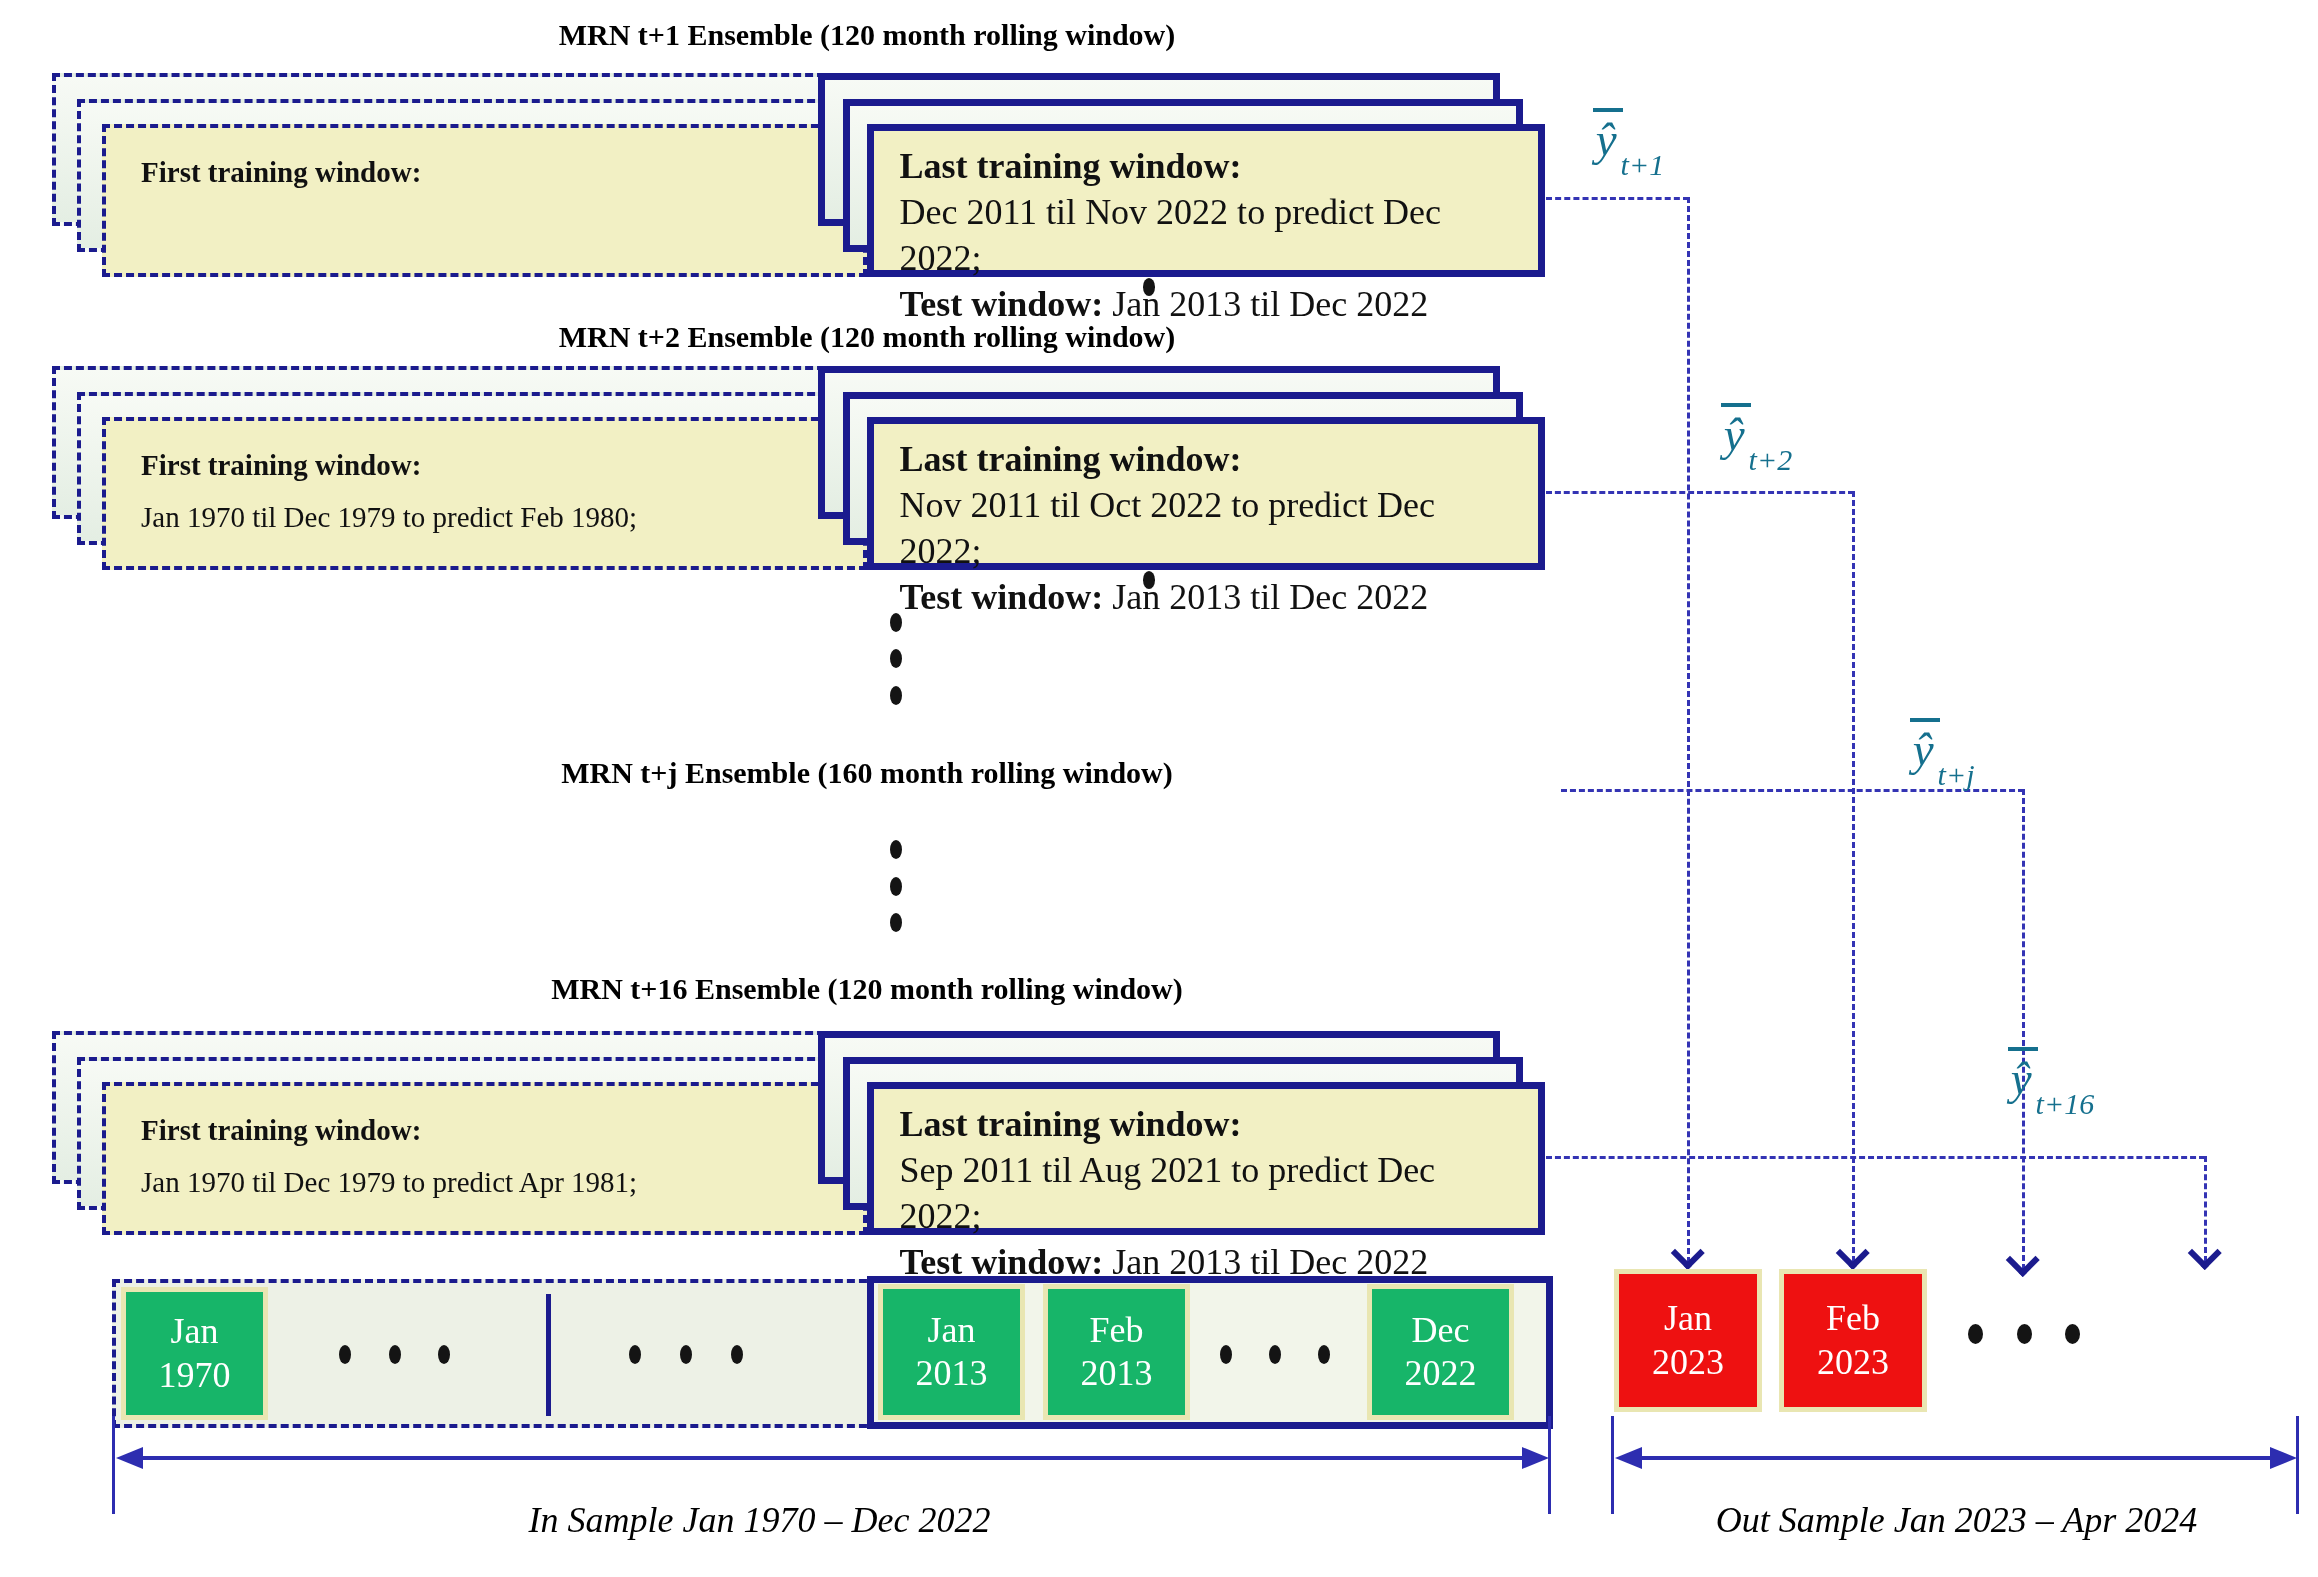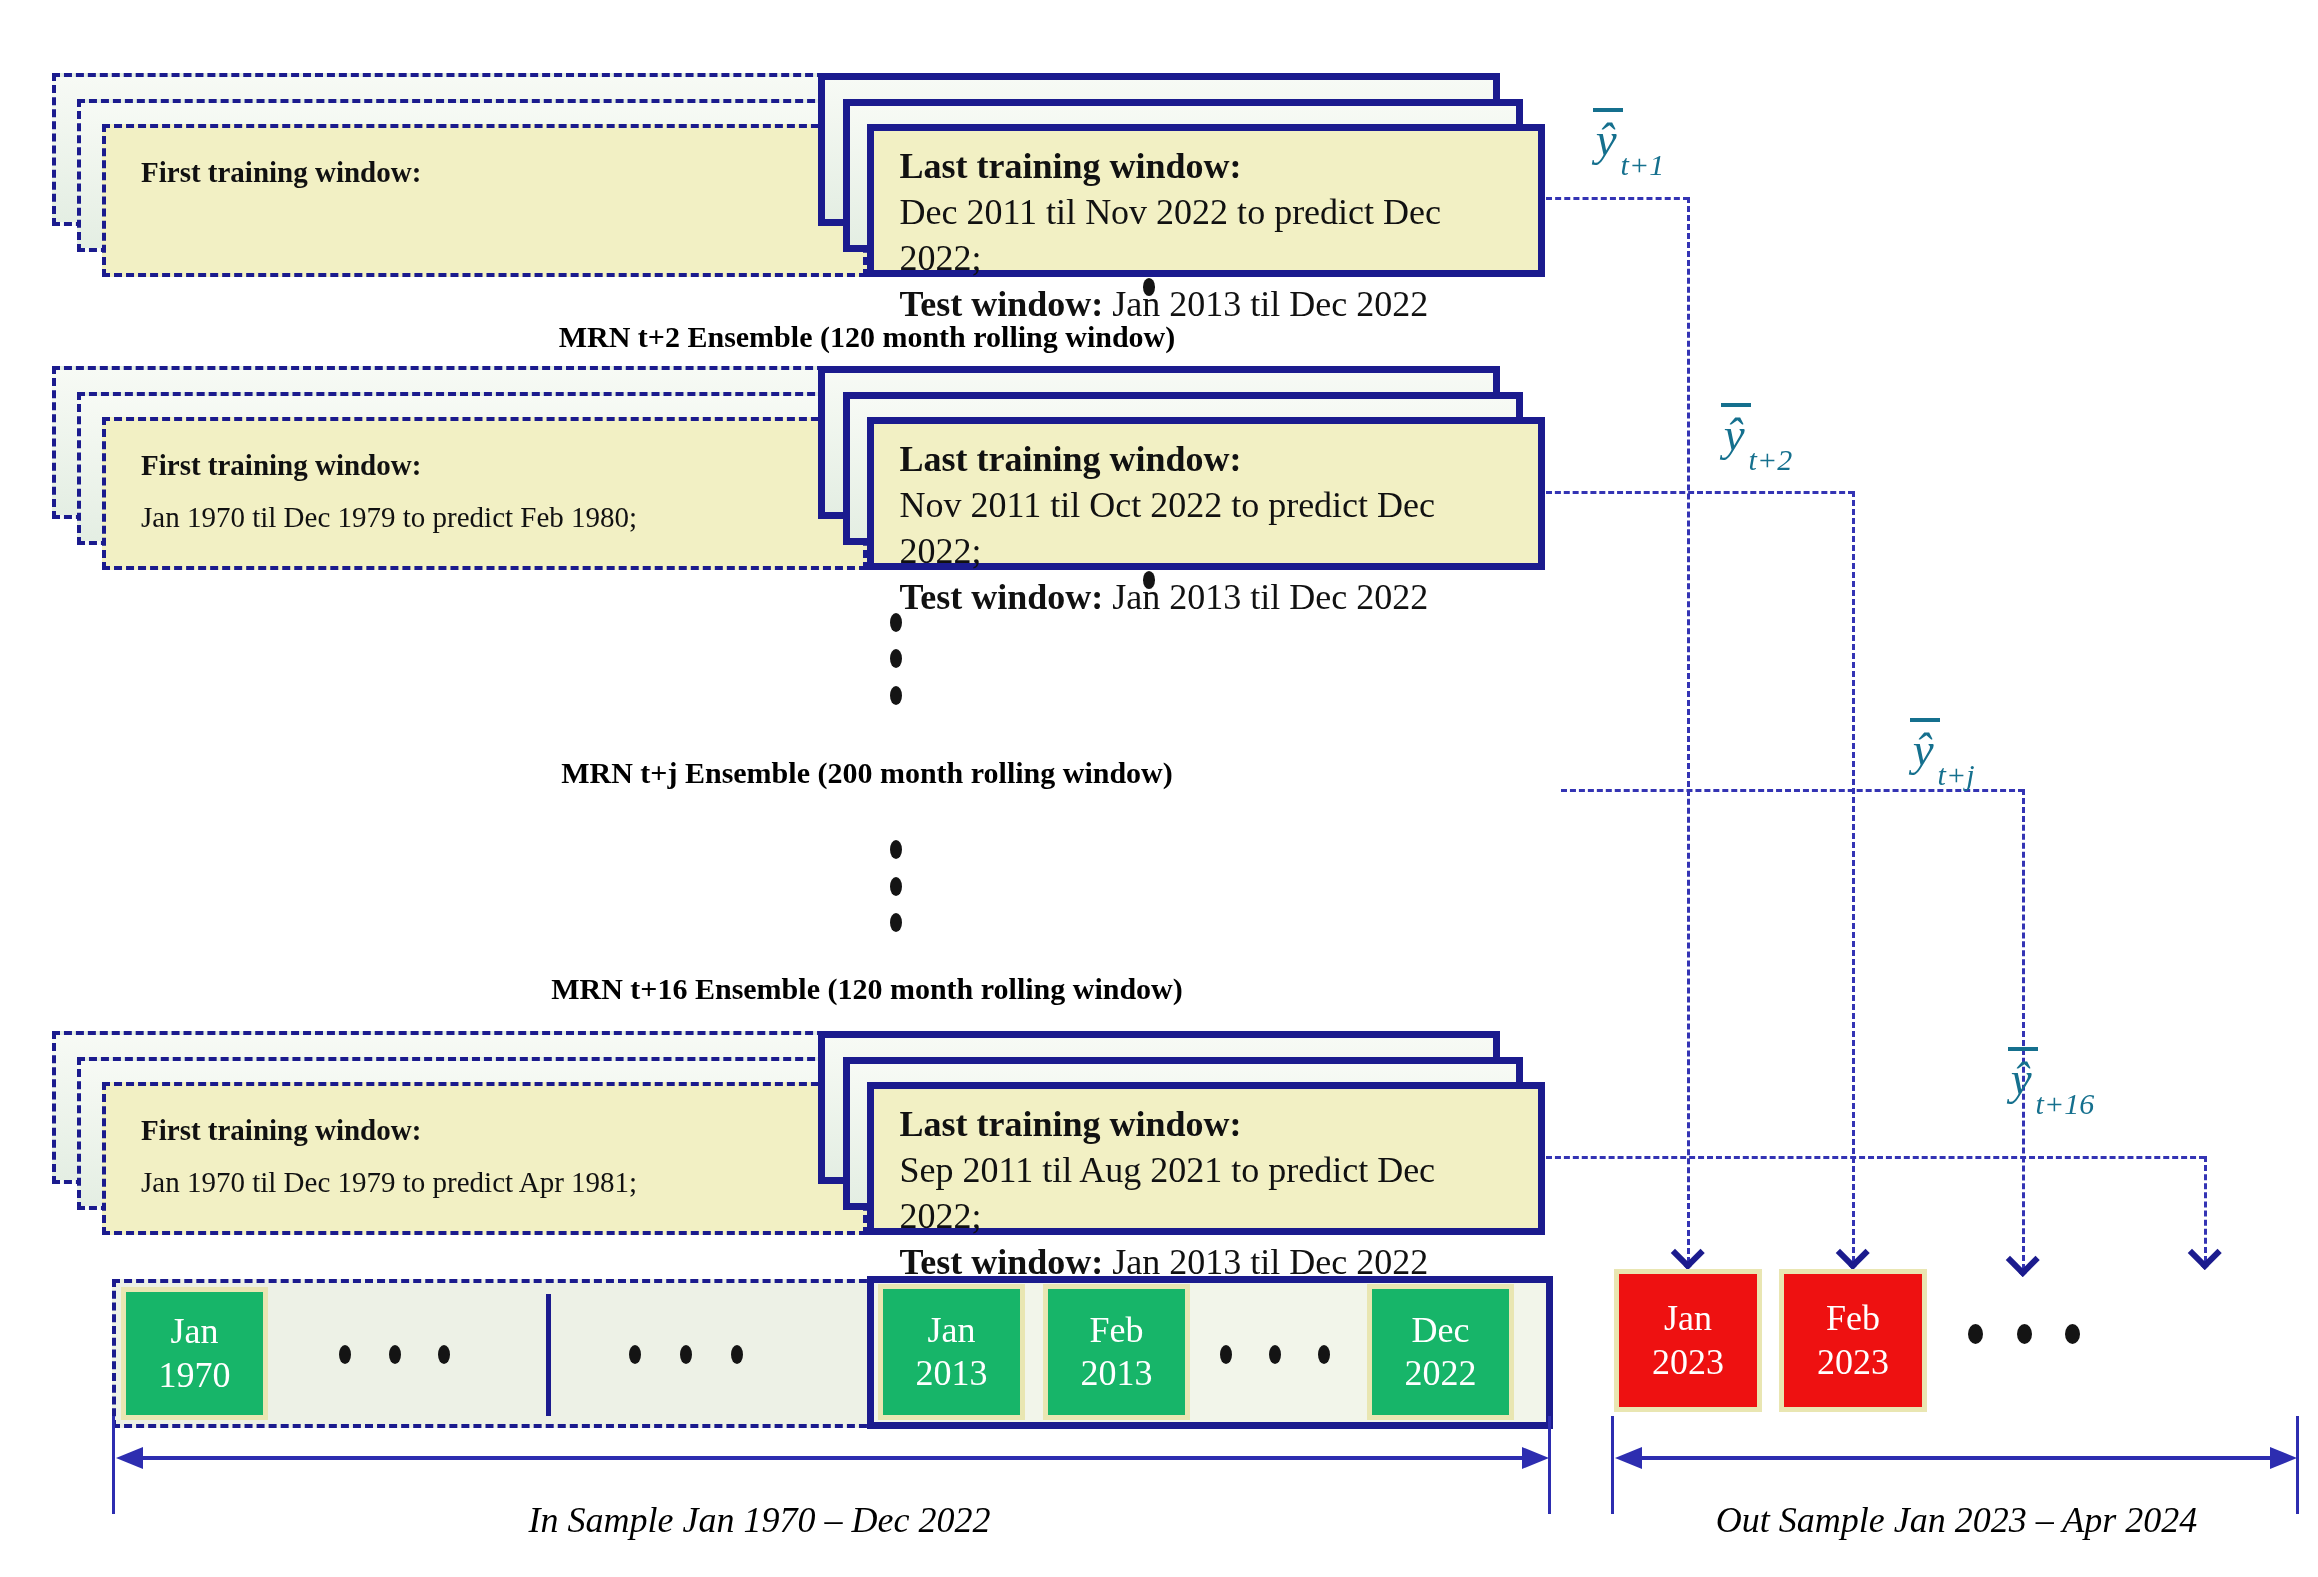--- a/index.html
+++ b/index.html
@@ -38,22 +38,23 @@
   .ah.left{border-right:27px solid #2d2db0;}
   .ah.right{border-left:27px solid #2d2db0;}
   .slabel{position:absolute;font-style:italic;font-size:36px;text-align:center;color:#000;}
   .divider{position:absolute;background:#1b1b8e;}
 </style>
 </head>
 <body>
 
 <div class="stage">
 
+  <div class="ens-title" style="top:17.5px">MRN t+1 Ensemble (120 month rolling window)</div>
   <div class="ens-title" style="top:320px">MRN t+2 Ensemble (120 month rolling window)</div>
-  <div class="ens-title" style="top:756px">MRN t+j Ensemble (200 month rolling window)</div>
+  <div class="ens-title" style="top:756px">MRN t+j Ensemble (160 month rolling window)</div>
   <div class="ens-title" style="top:972px">MRN t+16 Ensemble (120 month rolling window)</div>
 
   <div class="ens" style="top:73px">
     <div class="dbox" style="left:52px;top:0;width:785px;height:153px"></div>
     <div class="dbox" style="left:77px;top:25.5px;width:774px;height:153px"></div>
     <div class="dbox front" style="left:102px;top:51px;width:765px;height:153px">
       <div class="ptxt">
         <div class="b">First training window:</div>
       </div>
     </div>

